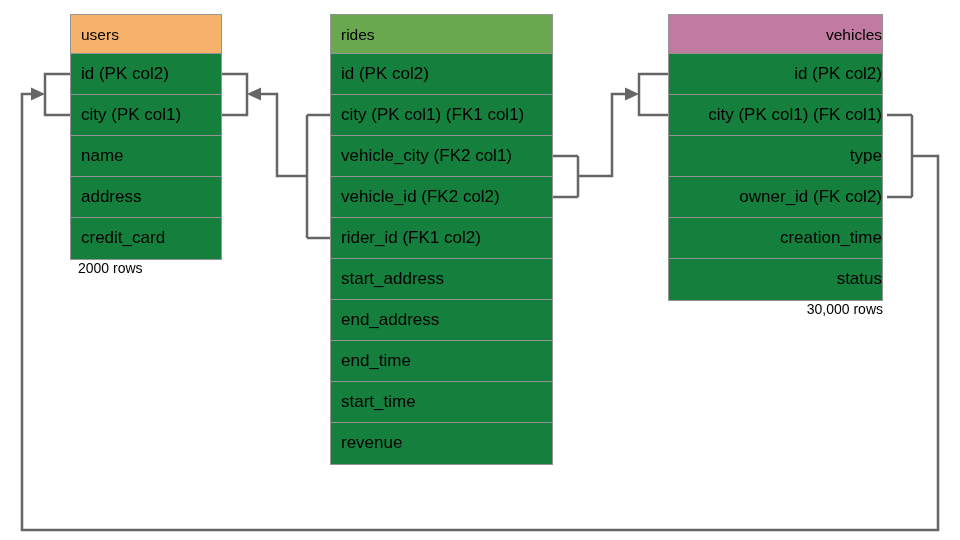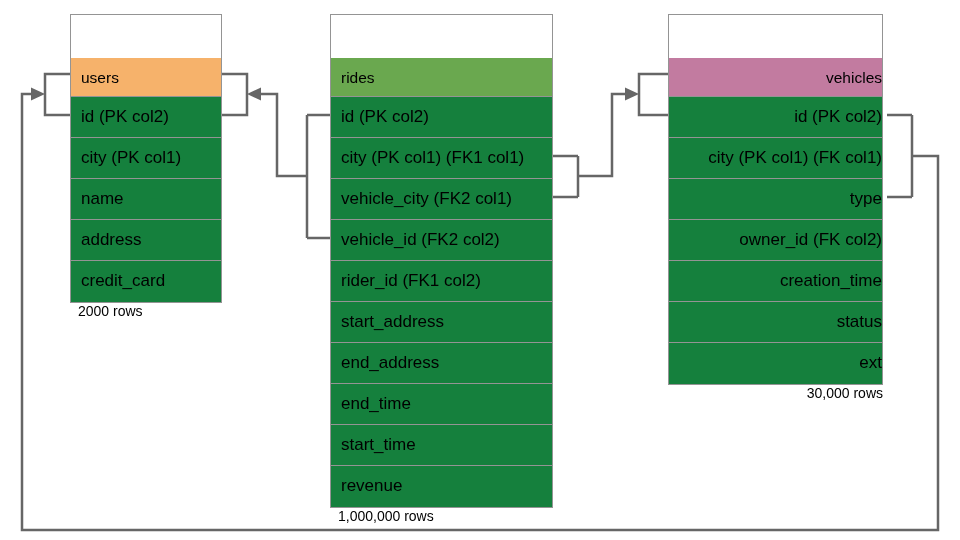--- a/index.html
+++ b/index.html
@@ -10,21 +10,21 @@
     overflow:hidden;
   }
   .canvas{position:absolute;inset:0;}
   .tbl{position:absolute;top:14px;}
   .tbl .box{
     border:1px solid var(--border);background:#fff;box-sizing:border-box;
   }
   .tbl .hdr{
     height:39px;line-height:39px;padding-left:10px;font-size:15.5px;
     border-bottom:1px solid var(--border);box-sizing:border-box;
-    white-space:nowrap;overflow:hidden;margin-top:43px;
+    white-space:nowrap;overflow:hidden;
   }
   .tbl .row{
     height:41px;line-height:40px;padding-left:10px;font-size:17px;
     border-bottom:1px solid var(--border);box-sizing:border-box;background:#15803d;
     white-space:nowrap;overflow:hidden;
   }
   .tbl .row:last-child{border-bottom:none;}
   .rowcount{
     padding-left:8px;font-size:14px;color:#000;
   }
@@ -84,32 +84,30 @@
           <div class="row">vehicle_city (FK2 col1)</div>
           <div class="row">vehicle_id (FK2 col2)</div>
           <div class="row">rider_id (FK1 col2)</div>
           <div class="row">start_address</div>
           <div class="row">end_address</div>
           <div class="row">end_time</div>
           <div class="row">start_time</div>
           <div class="row">revenue</div>
         </div>
     </div>
-    <div class="rowcount">1,000,000 rows</div>
   </div>
 
   <div class="tbl t-vehicles">
     <div class="box">
       <div class="hdr" style="background: rgb(194, 123, 160);">vehicles</div>
       <div>
           <div class="row">id (PK col2)</div>
           <div class="row">city (PK col1) (FK col1)</div>
           <div class="row">type</div>
           <div class="row">owner_id (FK col2)</div>
           <div class="row">creation_time</div>
           <div class="row">status</div>
-          <div class="row">ext</div>
         </div>
     </div>
     <div class="rowcount">30,000 rows</div>
   </div>
 
 </div>
 
 </body></html>

